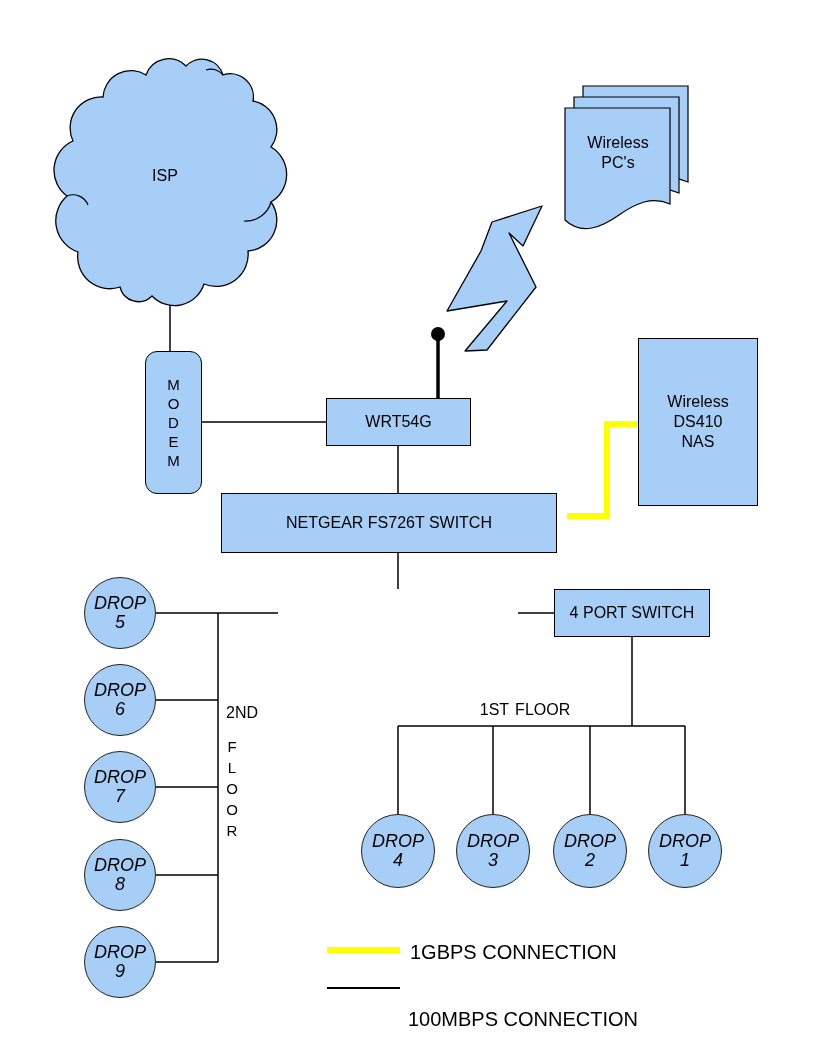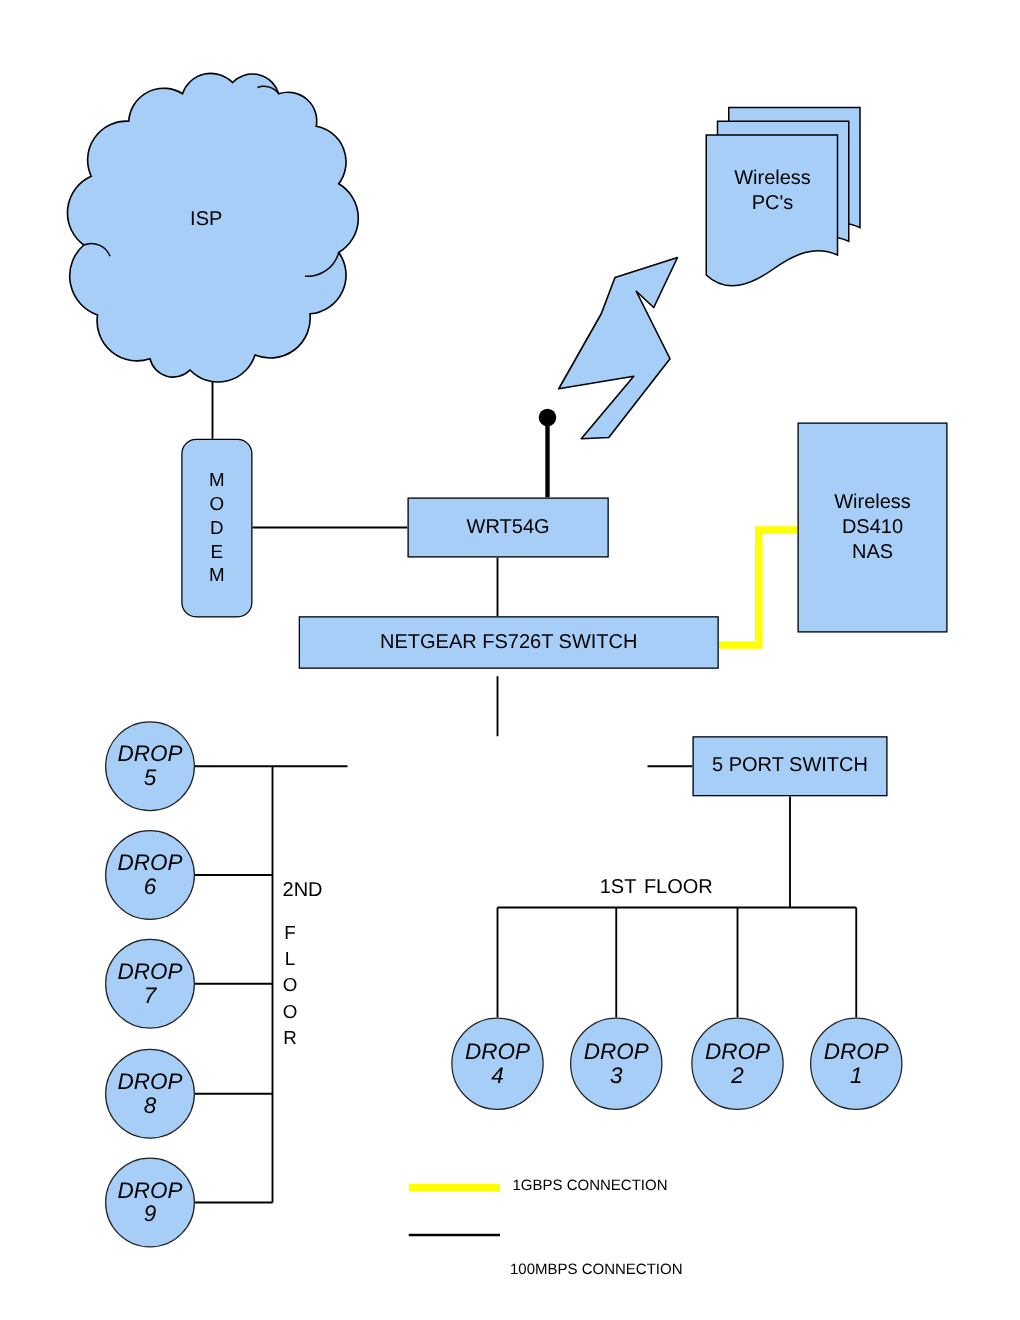--- a/index.html
+++ b/index.html
@@ -11,21 +11,21 @@
         text-align:center;font-size:16px;line-height:20px;box-sizing:border-box;}
   .rounded{border-radius:12px;}
   .circle{border-radius:50%;font-size:18px;line-height:19px;border:1.5px solid #222;font-style:italic;}
   .pre{white-space:pre-line;}
   .lbl{position:absolute;font-size:16px;line-height:20px;text-align:center;}
   .vlbl{position:absolute;font-size:15px;line-height:21px;text-align:center;white-space:pre-line;}
   .ordwrap{position:absolute;font-size:16px;}
   .ord{font-size:16px;}
   .word{margin-left:6px;}
   .swatch{position:absolute;}
-  .legend-label{position:absolute;font-size:12px;white-space:nowrap;}
+  .legend-label{position:absolute;font-size:20px;white-space:nowrap;}
 </style>
 </head>
 <body>
 
 <div class="page">
 
   <svg class="layer" width="816" height="1056" viewBox="0 0 816 1056">
     <defs>
       <path id="doc-page" d="M 565 108 L 670 108 L 670 204 C 652 196 636 203 619 215 C 602 227 582 236 565 220 Z"></path>
     </defs>
@@ -86,33 +86,33 @@
   </svg>
 
   <div class="lbl" style="left:140px;top:166px;width:50px;">ISP</div>
 
   <div class="node rounded pre" style="left:145px;top:351px;width:57px;height:143px;font-size:15px;line-height:19px;">M
 O
 D
 E
 M</div>
 
-  <div class="node" style="left:326px;top:398px;width:161px;height:48px;">WRT54G</div>
+  <div class="node" style="left:326px;top:398px;width:145px;height:48px;">WRT54G</div>
 
   <div class="lbl pre" style="left:563px;top:133px;width:110px;">Wireless
 PC's</div>
 
   <div class="node pre" style="left:638px;top:338px;width:120px;height:168px;">Wireless
 DS410
 NAS</div>
 
-  <div class="node" style="left:239px;top:493px;width:336px;height:42px;">NETGEAR FS726T SWITCH</div>
+  <div class="node" style="left:221px;top:493px;width:336px;height:60px;">NETGEAR FS726T SWITCH</div>
 
 
-  <div class="node" style="left:554px;top:589px;width:156px;height:48px;">5 PORT SWITCH</div>
+  <div class="node" style="left:554px;top:589px;width:156px;height:48px;">4 PORT SWITCH</div>
 
   <div class="node circle pre" style="left:84px;top:577px;width:72px;height:72px;">DROP
 5</div>
   <div class="node circle pre" style="left:84px;top:664px;width:72px;height:72px;">DROP
 6</div>
   <div class="node circle pre" style="left:84px;top:751px;width:72px;height:72px;">DROP
 7</div>
   <div class="node circle pre" style="left:84px;top:839px;width:72px;height:72px;">DROP
 8</div>
   <div class="node circle pre" style="left:84px;top:926px;width:72px;height:72px;">DROP

